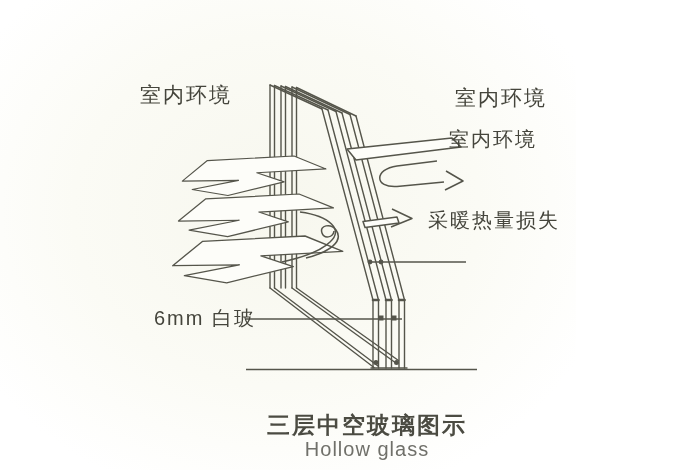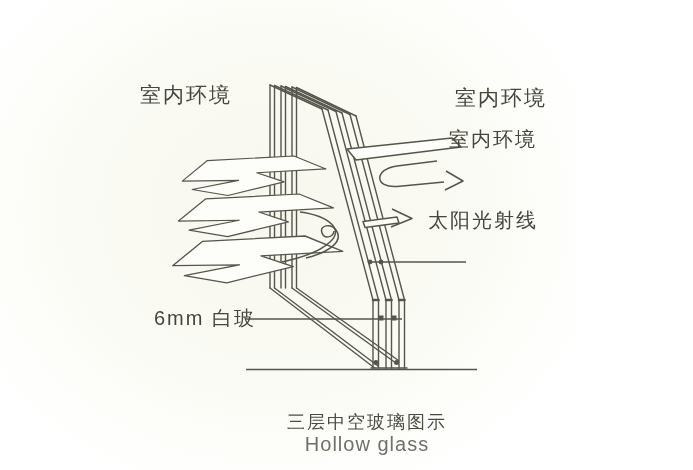--- a/index.html
+++ b/index.html
@@ -19,21 +19,21 @@
     font-size:20px;
     letter-spacing:2px;
     white-space:nowrap;
     line-height:1;
   }
   .lbl.big{font-size:21px;}
   .titles{
     position:absolute;left:232px;top:413px;width:270px;text-align:center;
   }
   .title-zh{
-    color:#4b4b42;font-size:18px;letter-spacing:2px;line-height:1.1;
+    color:#4b4b42;font-size:23px;letter-spacing:2px;line-height:1.1;font-weight:bold;
   }
   .title-en{
     color:#70706a;font-size:20px;letter-spacing:1px;margin-top:0;
   }
 </style>
 </head>
 <body>
 
 <div class="stage">
 
@@ -132,21 +132,21 @@
       <polyline fill="none" points="392,209 412,218.5 391,227"></polyline>
     </g>
   </svg>
 
   <div class="lbl big" style="left:140px;top:84px">室内环境</div>
 
   <div class="lbl big" style="left:455px;top:87px">室内环境</div>
 
   <div class="lbl" style="left:449px;top:129px">室内环境</div>
 
-  <div class="lbl" style="left:428px;top:210px">太阳光射线</div>
+  <div class="lbl" style="left:428px;top:210px">采暖热量损失</div>
 
 
   <div class="lbl" style="left:154px;top:308px">6mm 白玻</div>
 
 
 
   <div class="titles">
     <div class="title-zh">三层中空玻璃图示</div>
     <div class="title-en">Hollow glass</div>
   </div>

